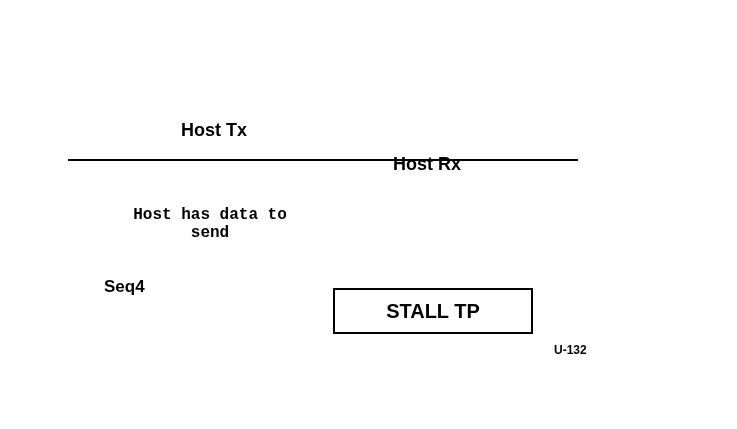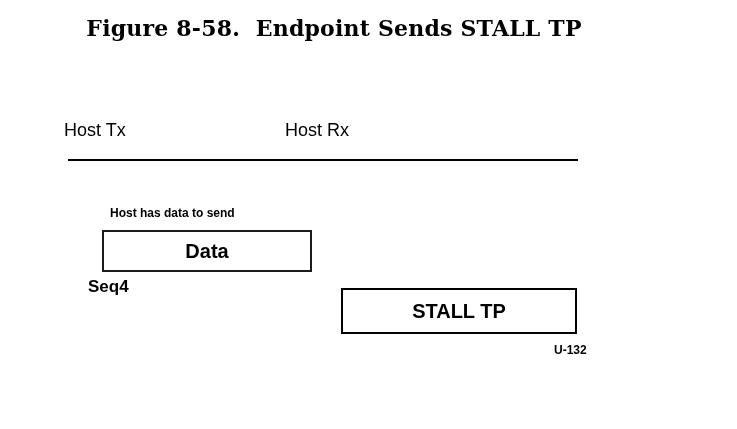--- a/index.html
+++ b/index.html
@@ -35,89 +35,87 @@
     left: 69px;
     width: 500px;
     text-align: center;
     font-weight: 700;
     font-size: 18px;
   }
   .col-header {
     position: absolute;
     top: 120px;
     width: 300px;
-    font-weight: 400;
+    text-align: center;
+    font-weight: 700;
     font-size: 18px;
   }
   .col-header.tx { left: 64px; }
-  .col-header.rx { left: 285px; }
+  .col-header.rx { left: 277px; margin-top: 34px; }
   .divider {
     position: absolute;
     top: 159px;
     left: 68px;
     width: 510px;
     height: 2px;
     background: #000000;
   }
   .event-note {
     position: absolute;
     width: 200px;
-    text-align: left;
+    text-align: center;
     font-weight: 700;
-    font-size: 12px;
+    font-size: 16px;
+    font-family: Liberation Mono, monospace;
   }
   .note-1 { top: 206px; left: 110px; }
   .note-2 { top: 263px; left: 339px; }
   .packet-box {
     position: absolute;
     box-sizing: border-box;
     border: 2px solid #000000;
     background: #ffffff;
     display: flex;
     align-items: center;
     justify-content: center;
     font-weight: 700;
     font-size: 20px;
   }
   .box-data  { top: 230px; left: 102px; width: 210px; height: 42px; border-color: #1c1c1c; }
-  .box-stall { top: 288px; left: 333px; width: 236px; height: 46px; margin-left: 8px; }
+  .box-stall { top: 288px; left: 333px; width: 200px; height: 46px; }
   .seq-tag {
     position: absolute;
     top: 277px;
-    left: 88px;
+    left: 104px;
     font-weight: 700;
     font-size: 17px;
   }
   .page-ref {
     position: absolute;
     top: 343px;
     left: 554px;
     font-weight: 700;
     font-size: 12px;
   }
 </style>
 </head>
 <body>
 
 <div class="figure-canvas">
 
-  <div class="figure-title">Figure 8-58.  Endpoint Sends STALL TP</div>
 
 
   <div class="col-header tx">Host Tx</div>
 
   <div class="col-header rx">Host Rx</div>
 
   <div class="divider"></div>
 
   <div class="event-note note-1">Host has data to send</div>
 
-  <div class="packet-box box-data">
-    <span>Data</span>
-  </div>
 
   <div class="seq-tag">Seq4</div>
 
 
   <div class="packet-box box-stall">
     <span>STALL TP</span>
   </div>
 
   <div class="page-ref">U-132</div>
 

